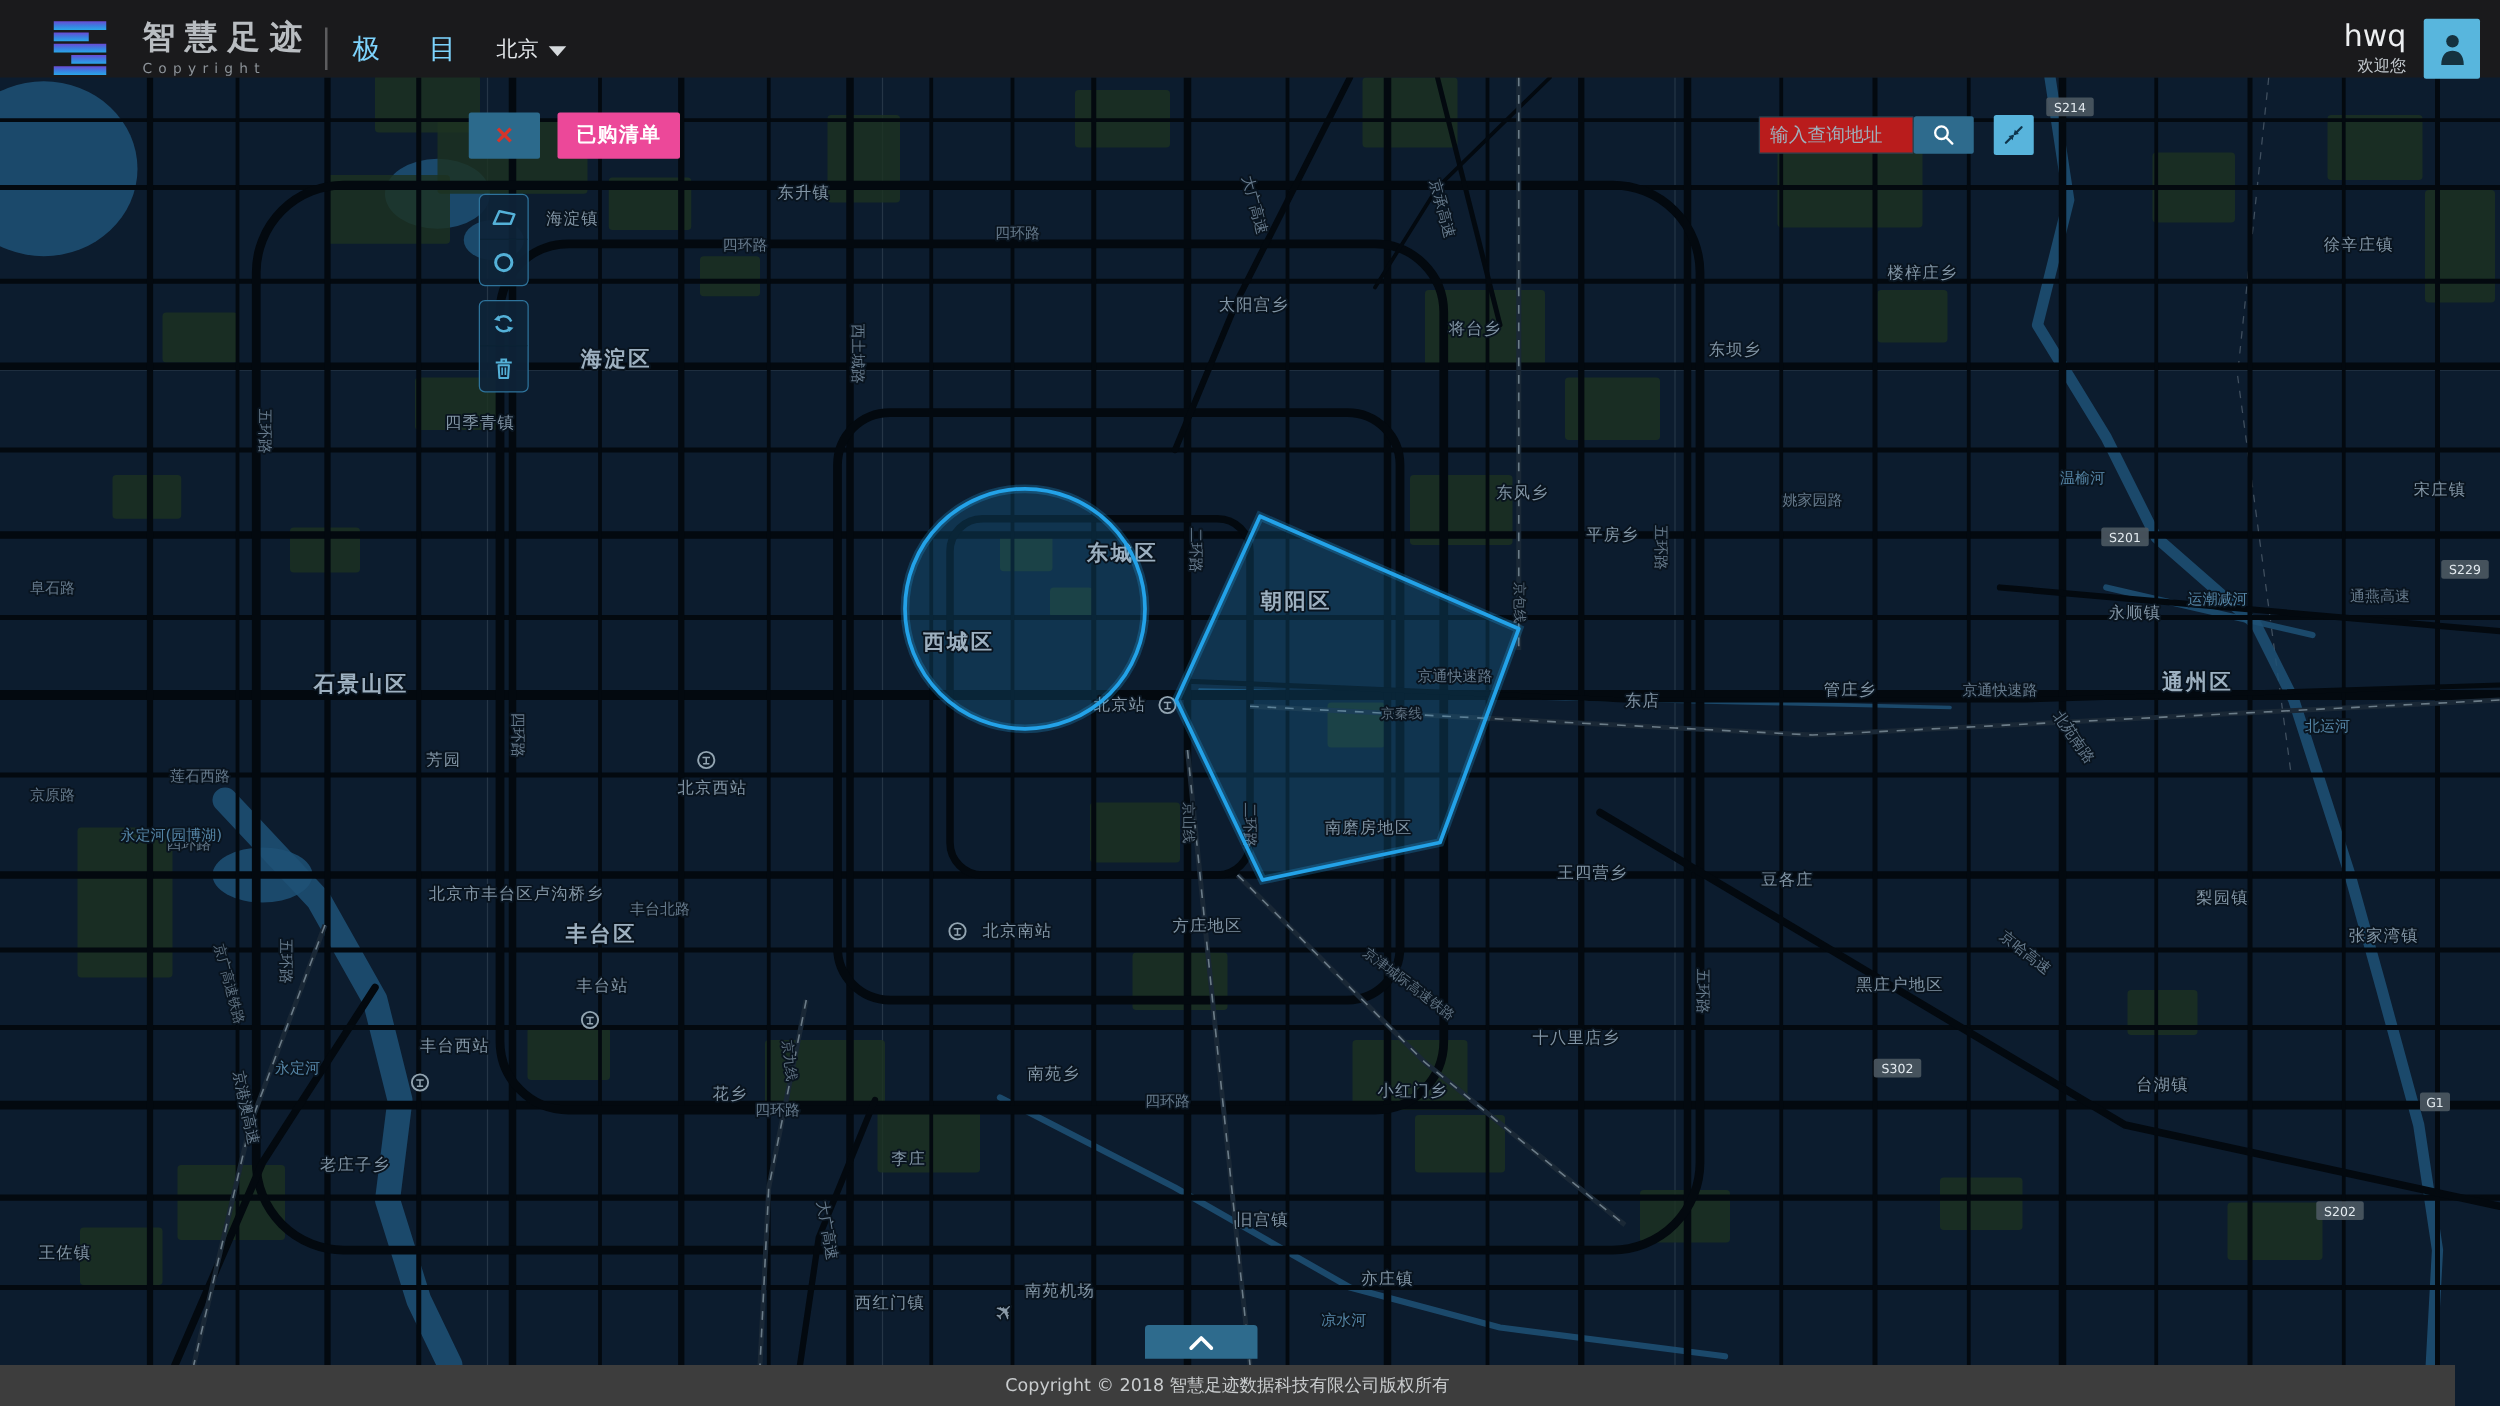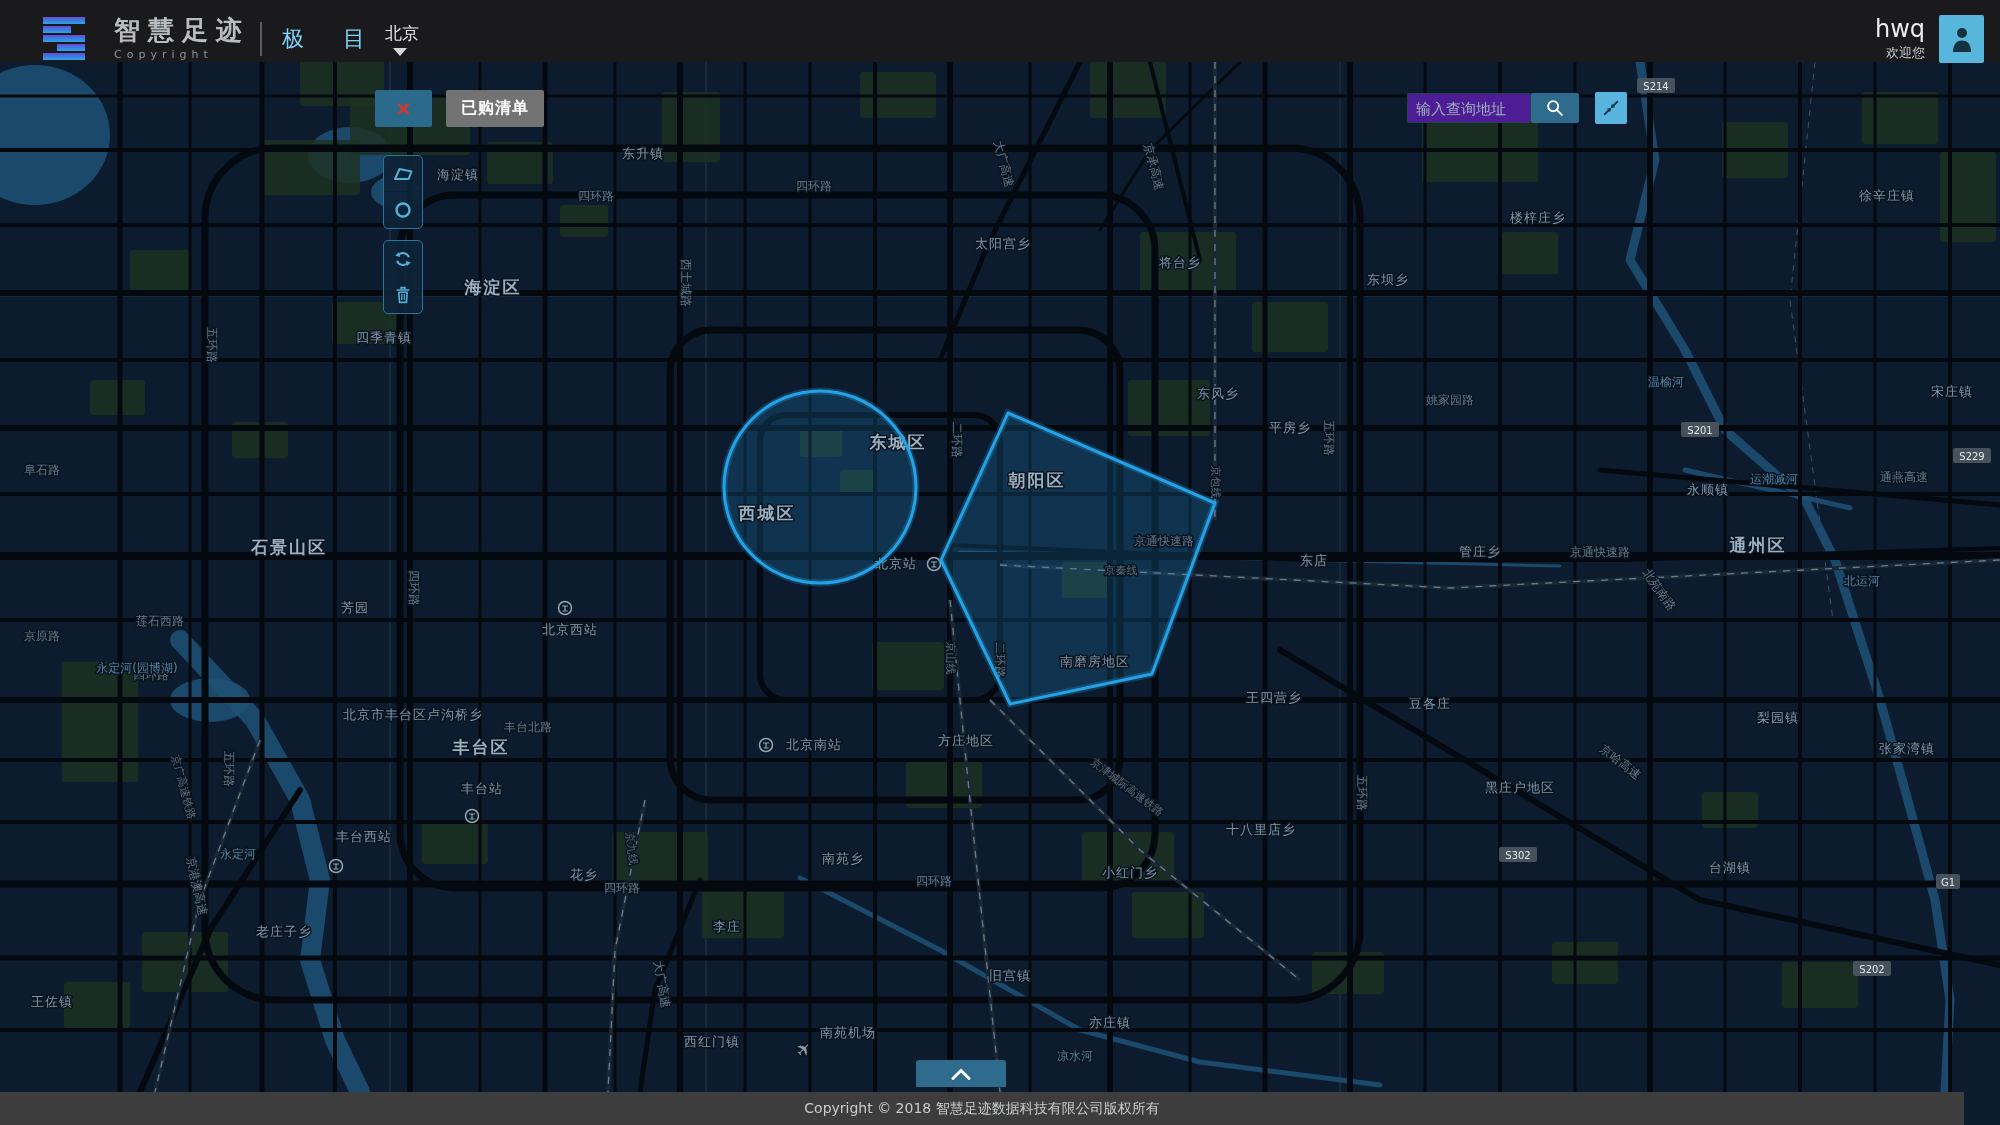--- a/index.html
+++ b/index.html
@@ -7,37 +7,37 @@
   #stage{position:relative;width:2000px;height:1125px;overflow:hidden;background:#0c1c2e;}
   
   .header{position:absolute;top:0;left:0;width:2000px;height:62px;background:#1a1a1c;z-index:10;
           display:flex;align-items:center;box-sizing:border-box;padding:16px 16px 0 40px;}
   .logo{width:52px;height:46px;margin-right:22px;flex:0 0 auto;}
   .brand-text{display:flex;flex-direction:column;justify-content:center;}
   .brand-title{font-size:26px;font-weight:bold;color:#b9bdc1;letter-spacing:8px;line-height:1.05;white-space:nowrap;}
   .brand-subtitle{font-size:11px;color:#8d9399;letter-spacing:5px;margin-top:3px;white-space:nowrap;}
   .brand-divider{width:2px;height:34px;background:#5c5c5e;margin:0 20px 0 10px;}
   .product-name{font-size:22px;color:#7dd3fc;letter-spacing:16px;white-space:nowrap;}
-  .city-select{display:flex;align-items:flex-start;margin-left:4px;cursor:pointer;flex-direction:column;}
+  .city-select{display:flex;align-items:center;margin-left:16px;cursor:pointer;}
   .city-label{font-size:17px;color:#e3e7ea;}
   .caret-down{width:0;height:0;border-left:7px solid transparent;border-right:7px solid transparent;
               border-top:8px solid #d5d9dc;margin-left:8px;margin-top:3px;}
   .user-block{margin-left:auto;display:flex;align-items:center;}
   .user-text{text-align:right;margin-right:14px;}
   .user-name{font-size:24px;color:#eceef0;line-height:1.15;}
   .user-greeting{font-size:13px;color:#c2c8cd;}
   .avatar{width:45px;height:48px;background:#58b6dd;border-radius:2px;display:flex;align-items:center;justify-content:center;cursor:pointer;}
   
   .map-controls-left{position:absolute;left:375px;top:90px;display:flex;gap:14px;z-index:5;}
   .btn{border:none;cursor:pointer;display:flex;align-items:center;justify-content:center;border-radius:2px;}
   .close-btn{width:57px;height:37px;background:#2c6a8c;}
   .close-glyph{color:#d6352b;font-size:24px;font-weight:900;line-height:1;}
-  .purchased-btn{height:37px;padding:0 15px;background:#737373;color:#fff;font-size:16px;font-weight:bold;letter-spacing:1px;}
+  .purchased-btn{height:37px;padding:0 15px;background:#ec4899;color:#fff;font-size:16px;font-weight:bold;letter-spacing:1px;}
   .map-controls-right{position:absolute;left:1407px;top:92px;display:flex;align-items:center;z-index:5;}
-  .search-input{width:124px;height:30px;box-sizing:border-box;background:#4c1d95;border:1px solid #27404f;
+  .search-input{width:124px;height:30px;box-sizing:border-box;background:#b91c1c;border:1px solid #27404f;
                 color:#a9b6c0;font-size:15px;padding:0 8px;outline:none;border-radius:1px;}
   .search-input::placeholder{color:#9fb0bc;}
   .search-btn{width:48px;height:30px;background:#2e6b8d;}
   .compress-btn{width:32px;height:32px;background:#58b4dc;margin-left:16px;}
   
   .toolbar{position:absolute;left:383px;top:155px;width:40px;z-index:5;}
   .tool-group{border:1px solid #2e739b;border-radius:5px;background:rgba(14,36,56,0.92);overflow:hidden;margin-bottom:11px;}
   .tool-btn{width:100%;height:36px;display:flex;align-items:center;justify-content:center;
             border:none;border-bottom:1px solid #0b2234;background:transparent;cursor:pointer;box-sizing:border-box;}
   .tool-btn:last-child{border-bottom:none;}

